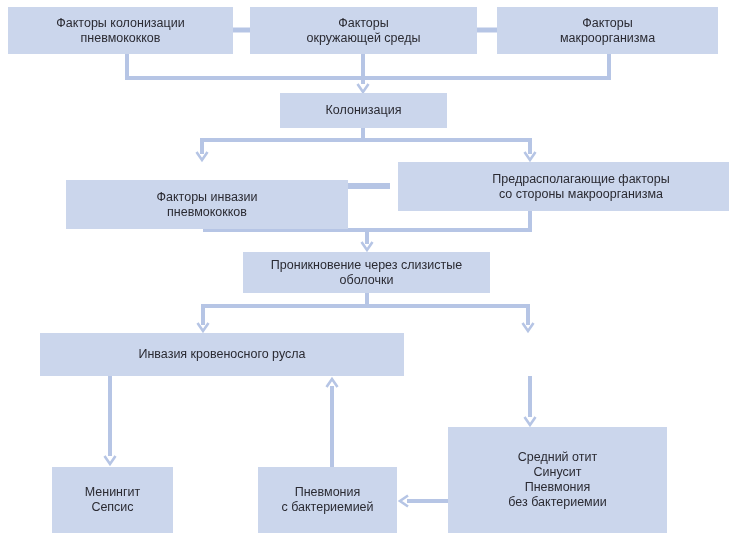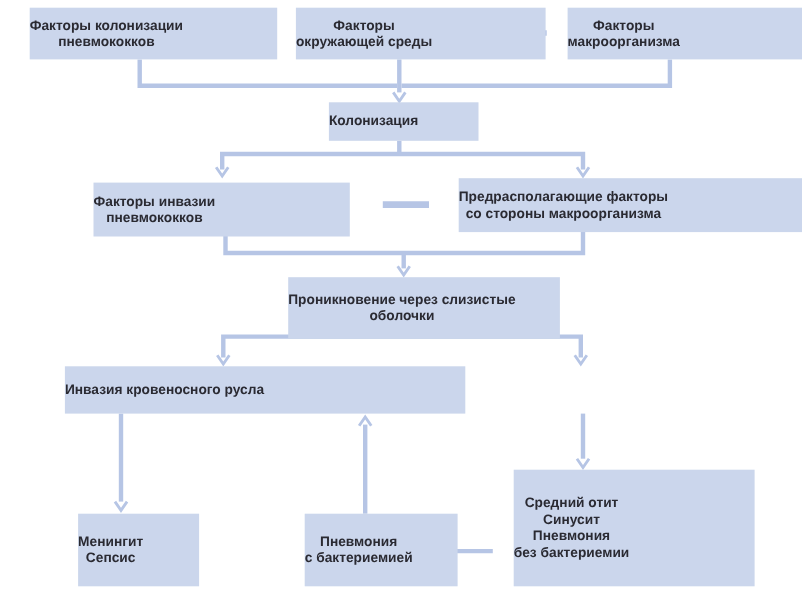--- a/index.html
+++ b/index.html
@@ -8,22 +8,22 @@
     font-family:"Liberation Sans",sans-serif;overflow:hidden;
   }
   .connectors{position:absolute;left:0;top:0;width:729px;height:551px;}
   .ln{stroke:var(--line);fill:none;}
   .w4{stroke-width:4px;}
   .w5{stroke-width:5px;}
   .w6{stroke-width:6px;}
   .ah{stroke:var(--line);stroke-width:2.6px;fill:none;stroke-linejoin:miter;}
   .node{
     position:absolute;background:var(--fill);color:var(--text);
-    display:flex;align-items:center;
-    text-align:center;font-weight:bold;font-size:12.5px;line-height:15px;margin-left:19px;
+    display:flex;align-items:center;justify-content:center;
+    text-align:center;font-weight:normal;font-size:12.5px;line-height:15px;
   }
   .node span{white-space:pre-line;}
 </style>
 </head>
 <body>
 
 <div class="canvas">
 
   <svg class="connectors" viewBox="0 0 729 551" xmlns="http://www.w3.org/2000/svg">
 
@@ -91,43 +91,43 @@
   </div>
   <div class="node" style="left:250px;top:7px;width:227px;height:47px">
     <span>Факторы
 окружающей среды</span>
   </div>
   <div class="node" style="left:497px;top:7px;width:221px;height:47px">
     <span>Факторы
 макроорганизма</span>
   </div>
 
-  <div class="node" style="left:280px;top:93px;width:136px;height:35px">
+  <div class="node" style="left:280px;top:93px;width:167px;height:35px">
     <span>Колонизация</span>
   </div>
 
-  <div class="node" style="left:66px;top:166px;width:233px;height:49px">
+  <div class="node" style="left:66px;top:180px;width:282px;height:49px">
     <span>Факторы инвазии
 пневмококков</span>
   </div>
   <div class="node" style="left:398px;top:162px;width:366px;height:49px">
     <span>Предрасполагающие факторы
 со стороны макроорганизма</span>
   </div>
 
-  <div class="node" style="left:243px;top:252px;width:247px;height:56px">
+  <div class="node" style="left:243px;top:252px;width:247px;height:41px">
     <span>Проникновение через слизистые
 оболочки</span>
   </div>
 
   <div class="node" style="left:40px;top:333px;width:364px;height:43px">
     <span>Инвазия кровеносного русла</span>
   </div>
 
-  <div class="node" style="left:52px;top:467px;width:110px;height:66px">
+  <div class="node" style="left:52px;top:467px;width:121px;height:66px">
     <span>Менингит
 Сепсис</span>
   </div>
   <div class="node" style="left:258px;top:467px;width:139px;height:66px">
     <span>Пневмония
 с бактериемией</span>
   </div>
   <div class="node" style="left:448px;top:427px;width:219px;height:106px">
     <span>Средний отит
 Синусит

